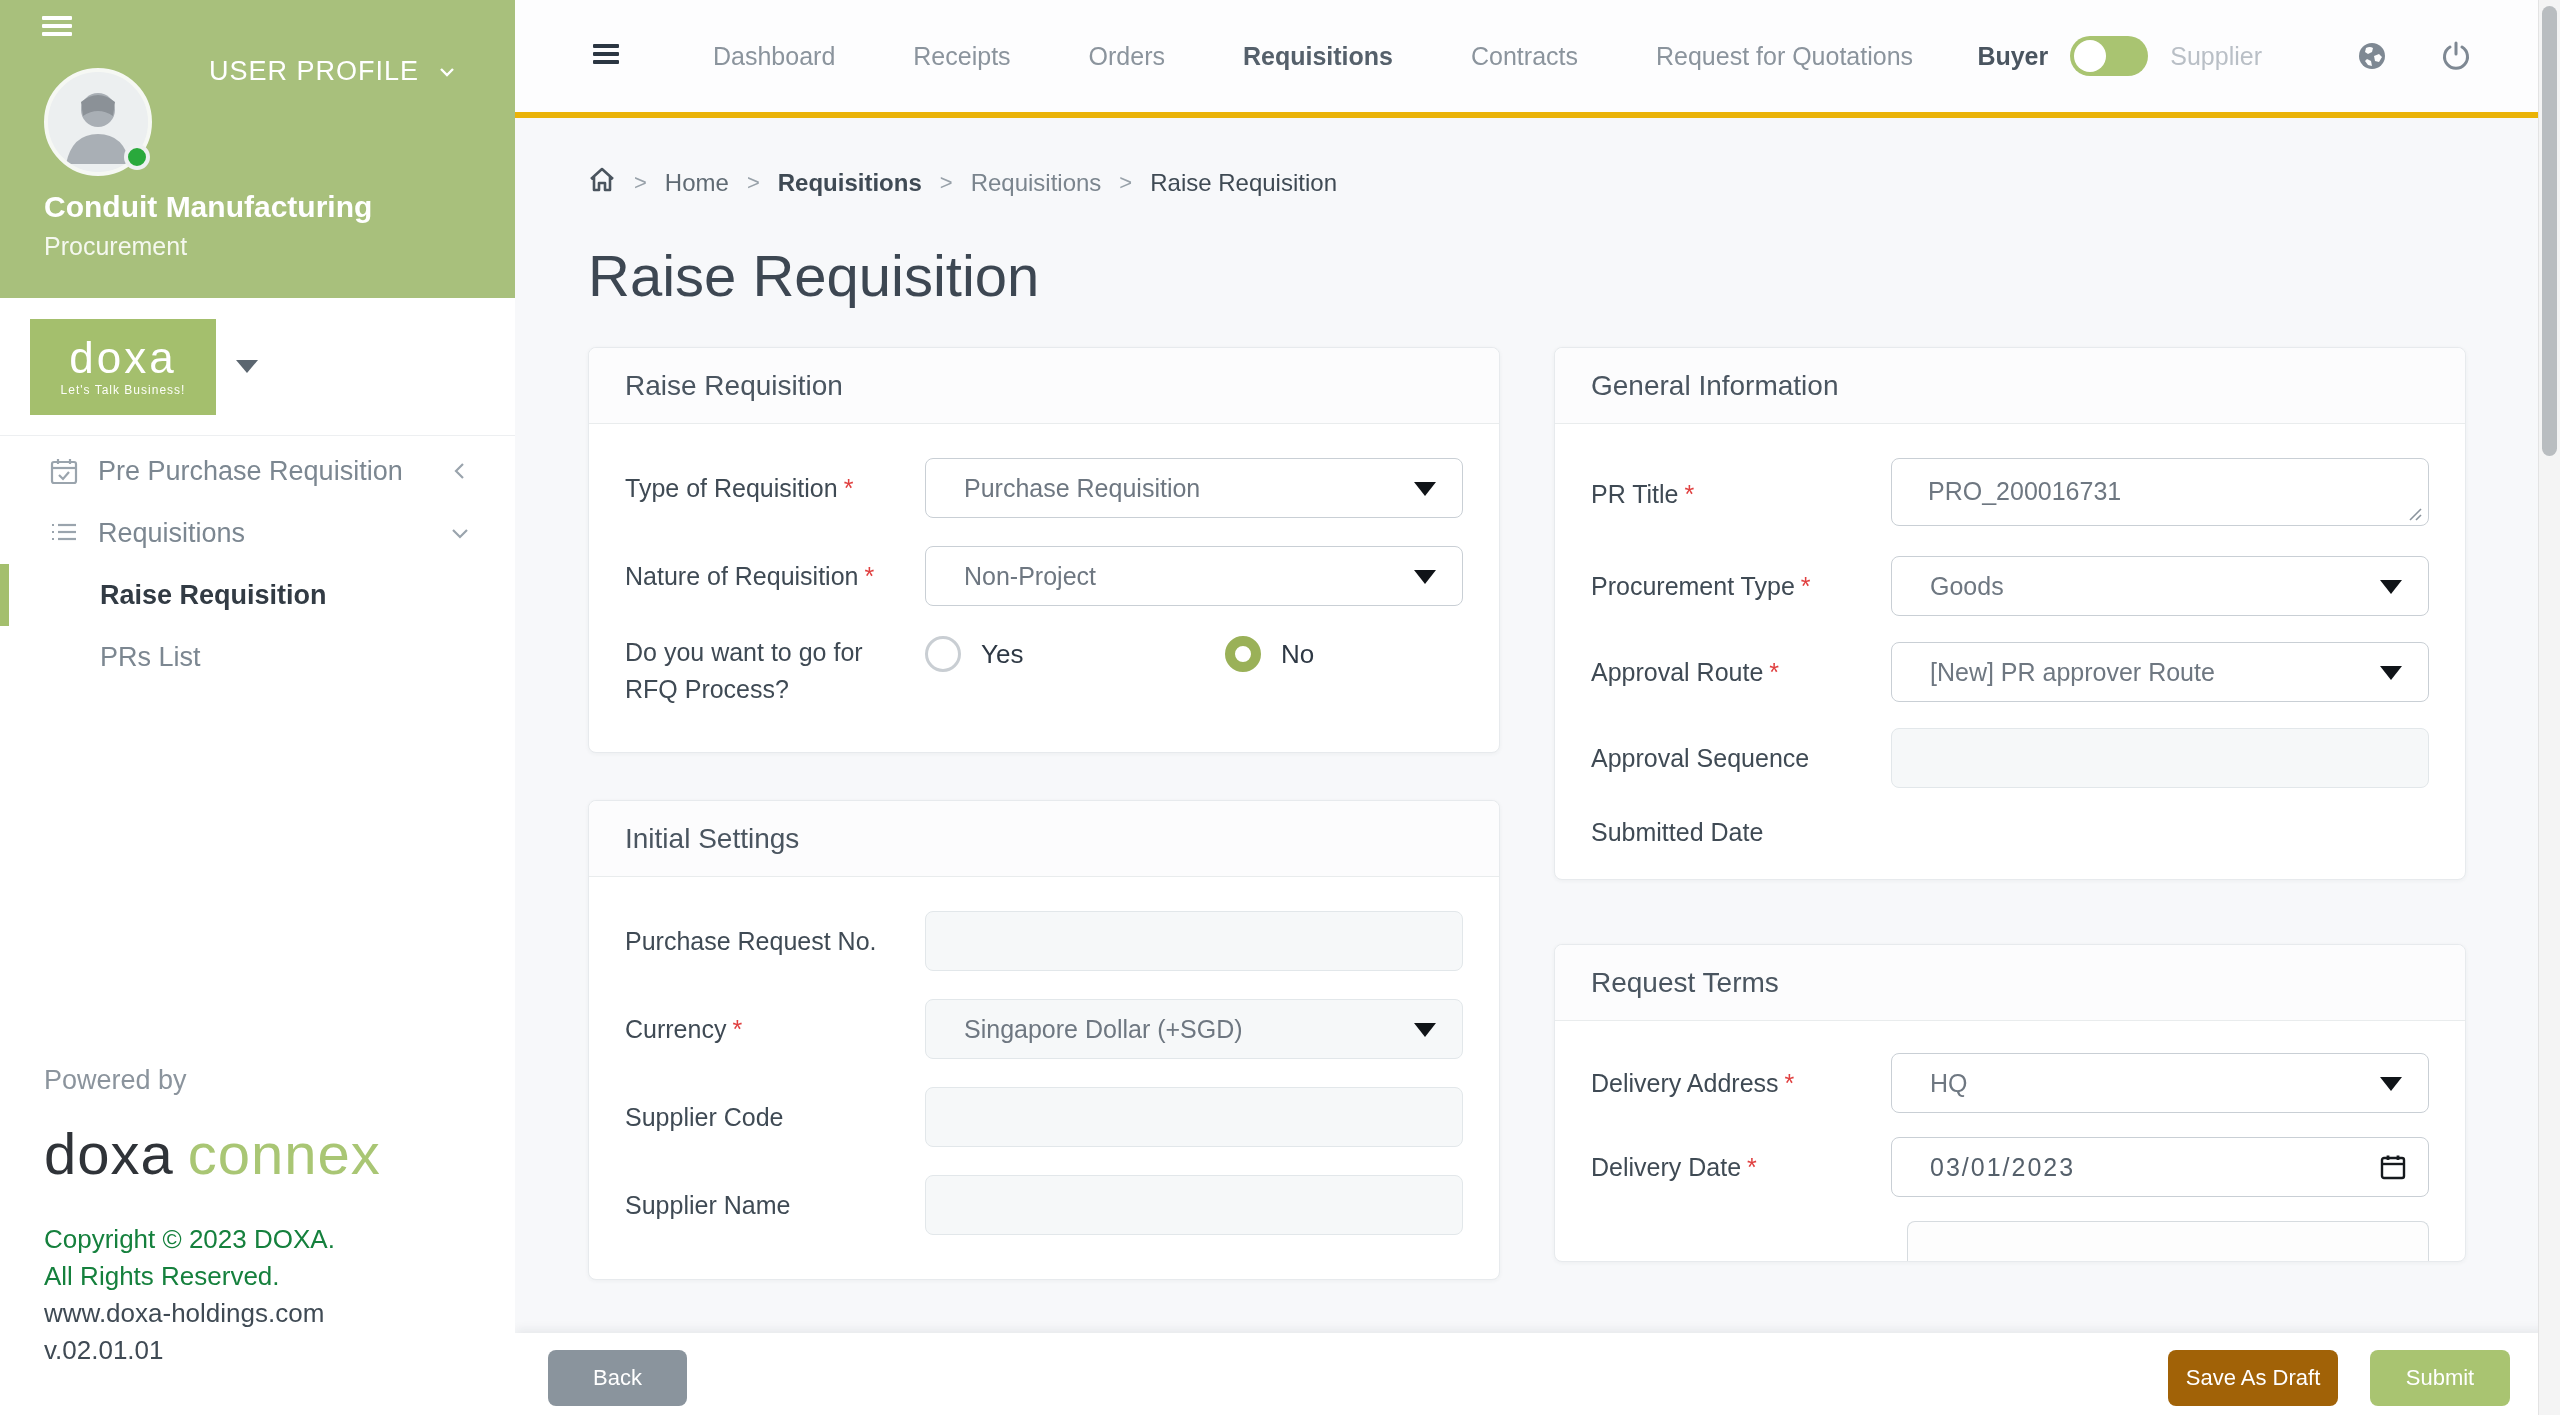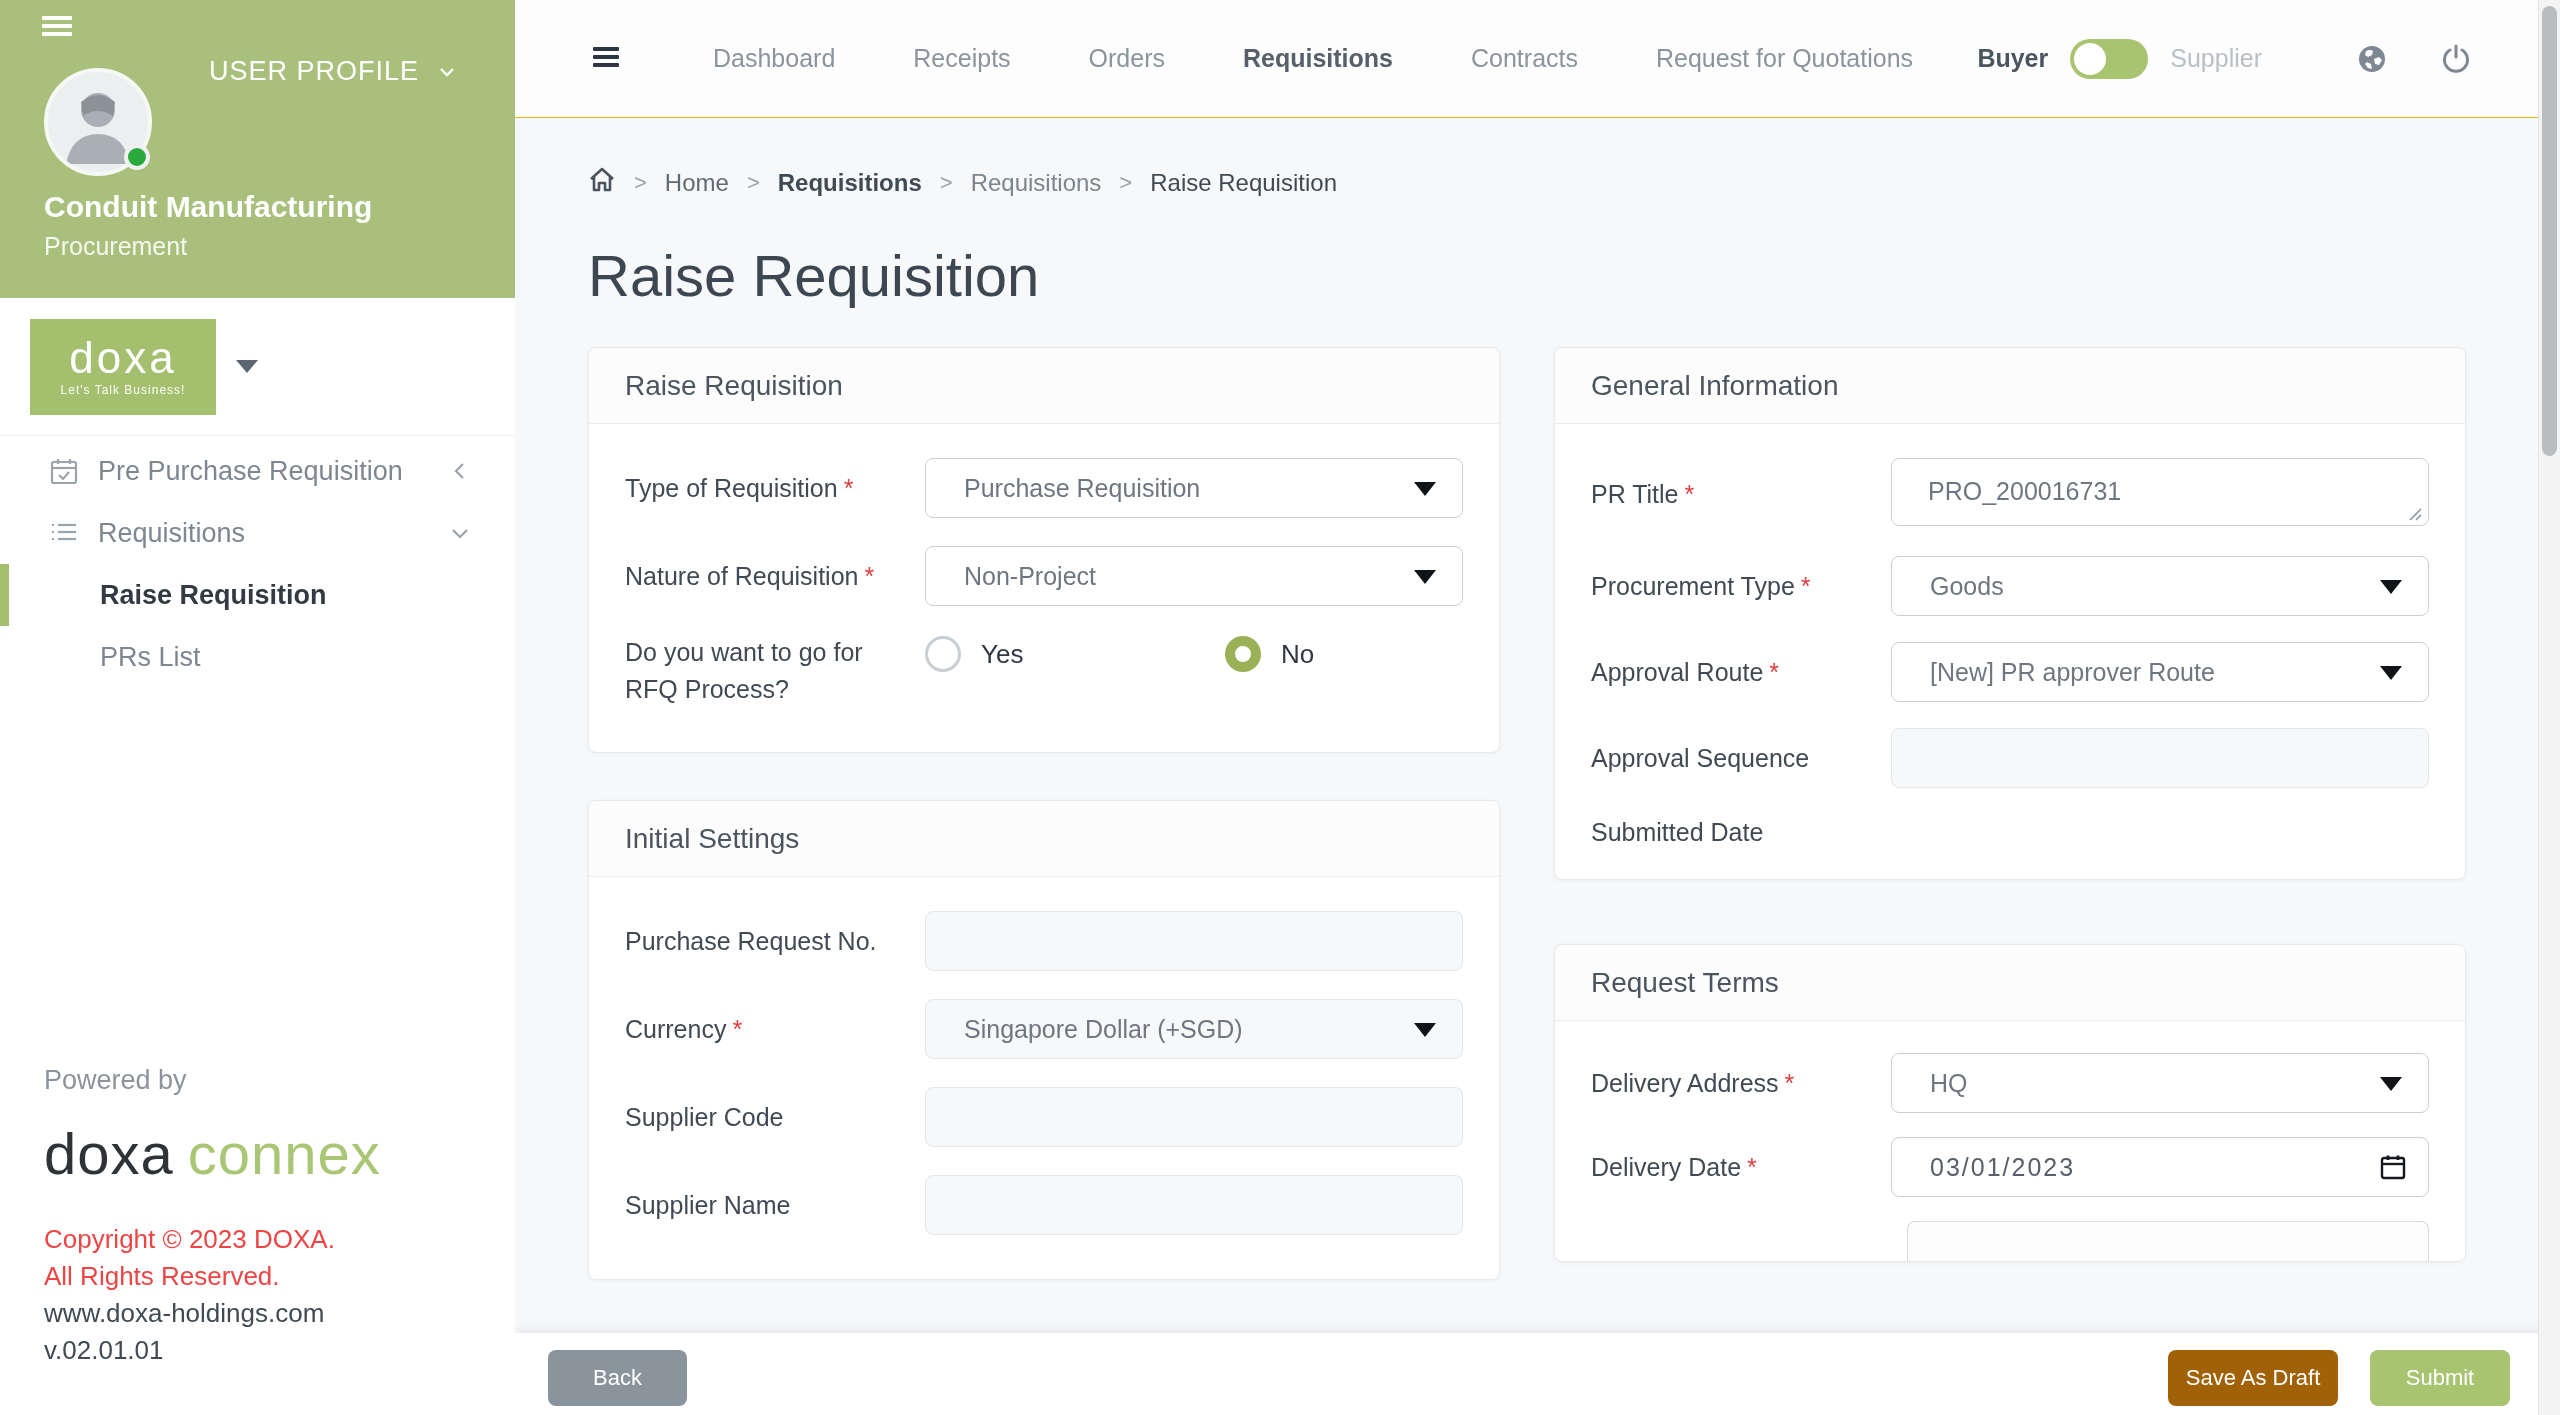--- a/index.html
+++ b/index.html
@@ -32,25 +32,25 @@
   .sb-sub-item { height:62px; display:flex; align-items:center; padding-left:100px; font-size:27px; color:#7c8791; position:relative; cursor:pointer; }
   .sb-sub-item.active { font-weight:700; color:#323b44; }
   .sb-sub-item.active::before { content:""; position:absolute; left:0; top:0; bottom:0; width:9px; background:#a4bf6d; }
   .sb-spacer { flex:1; }
   .sb-foot { flex:none; padding:0 44px 46px 44px; }
   .powered { font-size:27px; color:#8b949d; margin-bottom:24px; }
   .brand-row { margin-bottom:34px; font-size:58px; letter-spacing:1px; }
   .brand-dark { color:#2f3338; }
   .brand-green { color:#a9c674; margin-left:14px; }
   .sb-foot .line { font-size:26px; line-height:37px; }
-  .line.gray { color:#ef4444; }
+  .line.gray { color:#15803d; }
   .line.dark { color:#3f4a54; }
   
   .main { position:absolute; left:515px; top:0; right:0; bottom:0; }
-  .topbar { height:118px; background:#fdfdfe; border-bottom:1px solid #eab308; display:flex; align-items:center; padding:0 88px 0 78px; position:relative; z-index:15; }
+  .topbar { height:118px; background:#fdfdfe; border-bottom:6px solid #eab308; display:flex; align-items:center; padding:0 88px 0 78px; position:relative; z-index:15; }
   .tb-burger { width:26px; cursor:pointer; }
   .tb-burger i { display:block; height:4px; background:#2b3642; margin-bottom:4px; border-radius:1px; }
   .tb-nav { display:flex; gap:78px; margin-left:94px; }
   .tb-link { font-size:25px; color:#8b949d; cursor:pointer; white-space:nowrap; }
   .tb-link.active { color:#55606b; font-weight:700; }
   .role-group { margin-left:auto; display:flex; align-items:center; gap:22px; }
   .role-label-buyer { font-size:25px; font-weight:700; color:#4a5560; }
   .role-label-supplier { font-size:25px; color:#b9bfc6; }
   .toggle { width:78px; height:40px; border-radius:21px; background:#a9c471; position:relative; cursor:pointer; }
   .toggle .knob { position:absolute; left:4px; top:4px; width:32px; height:32px; border-radius:50%; background:#fff; }

